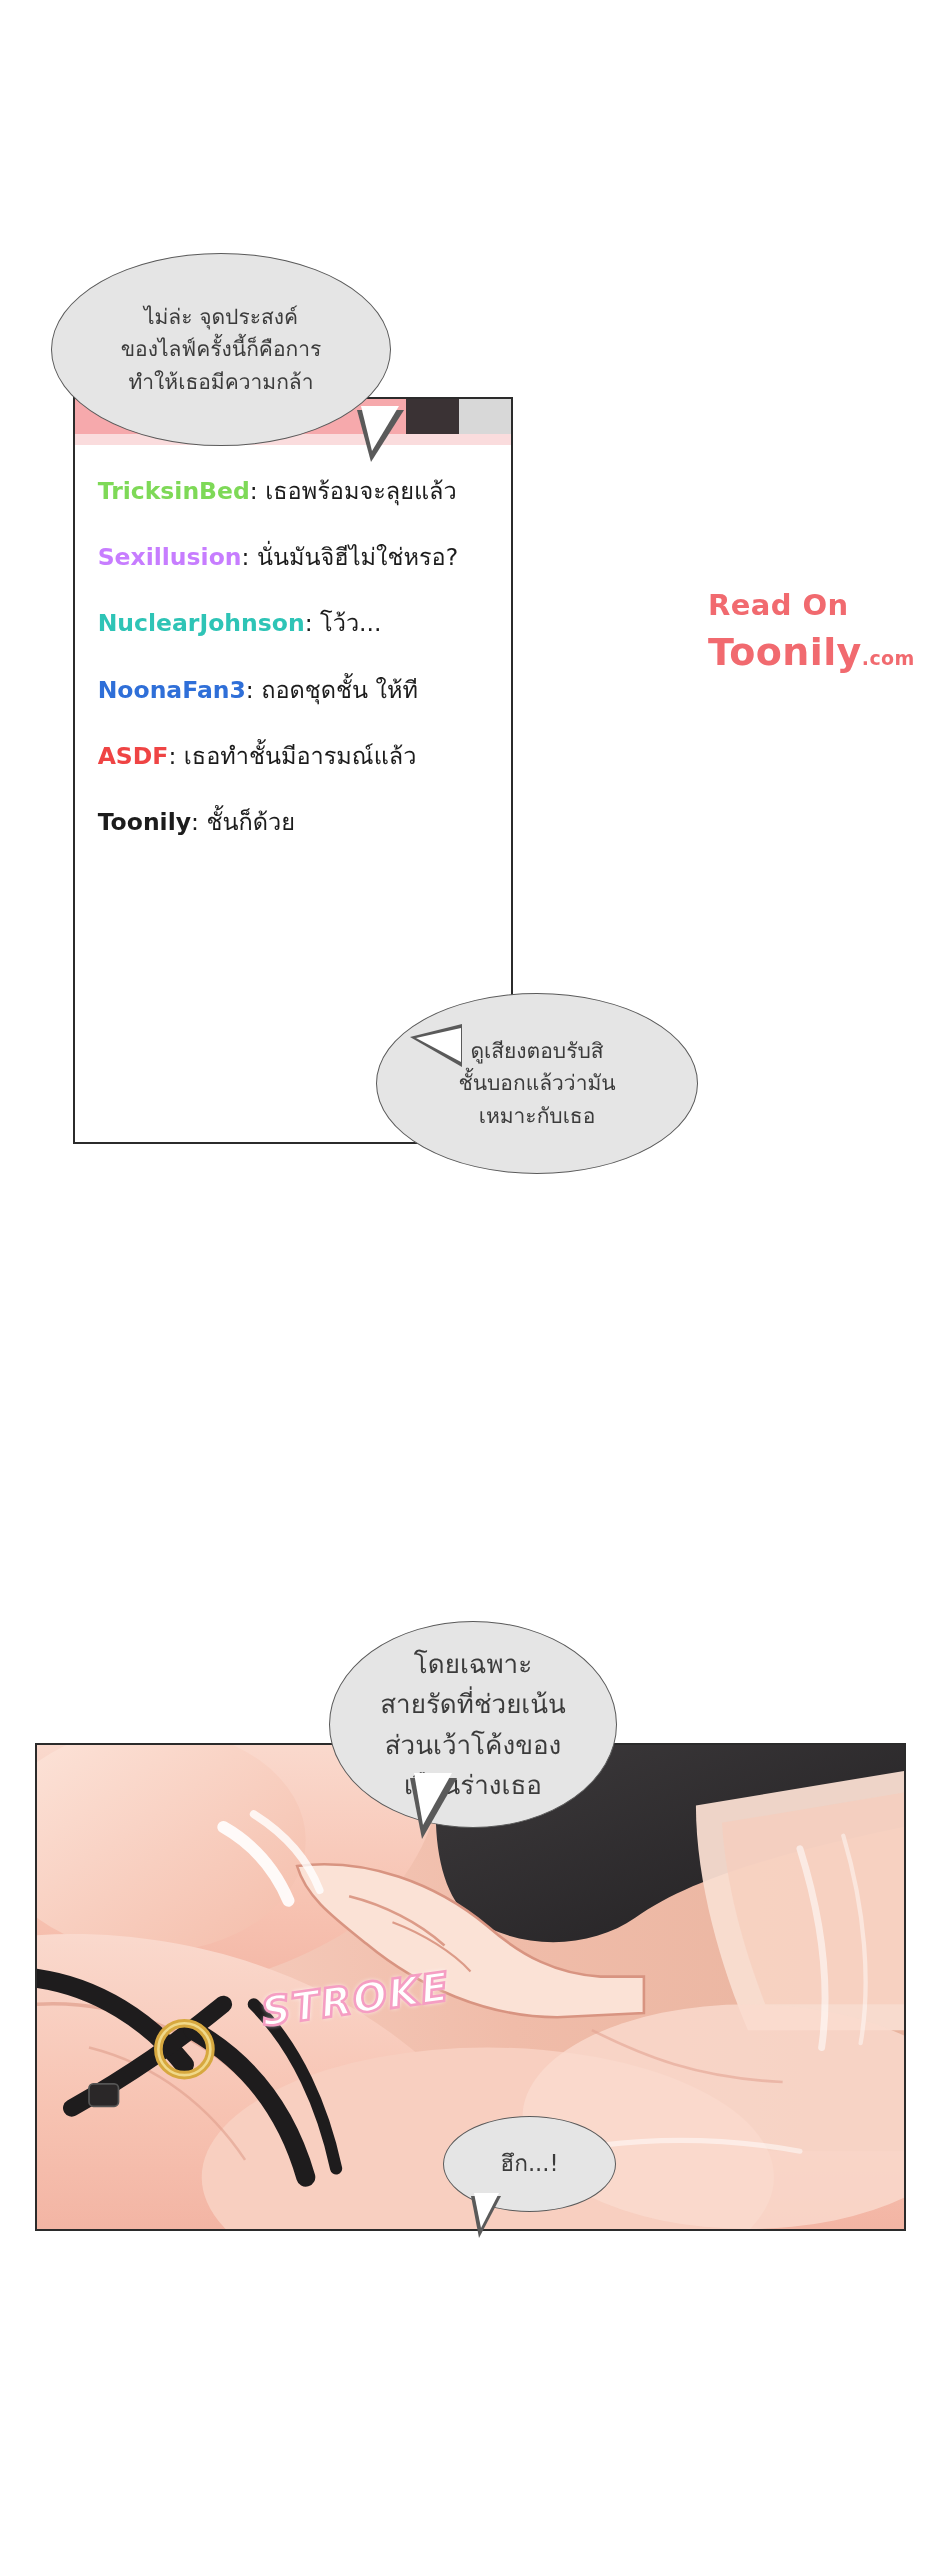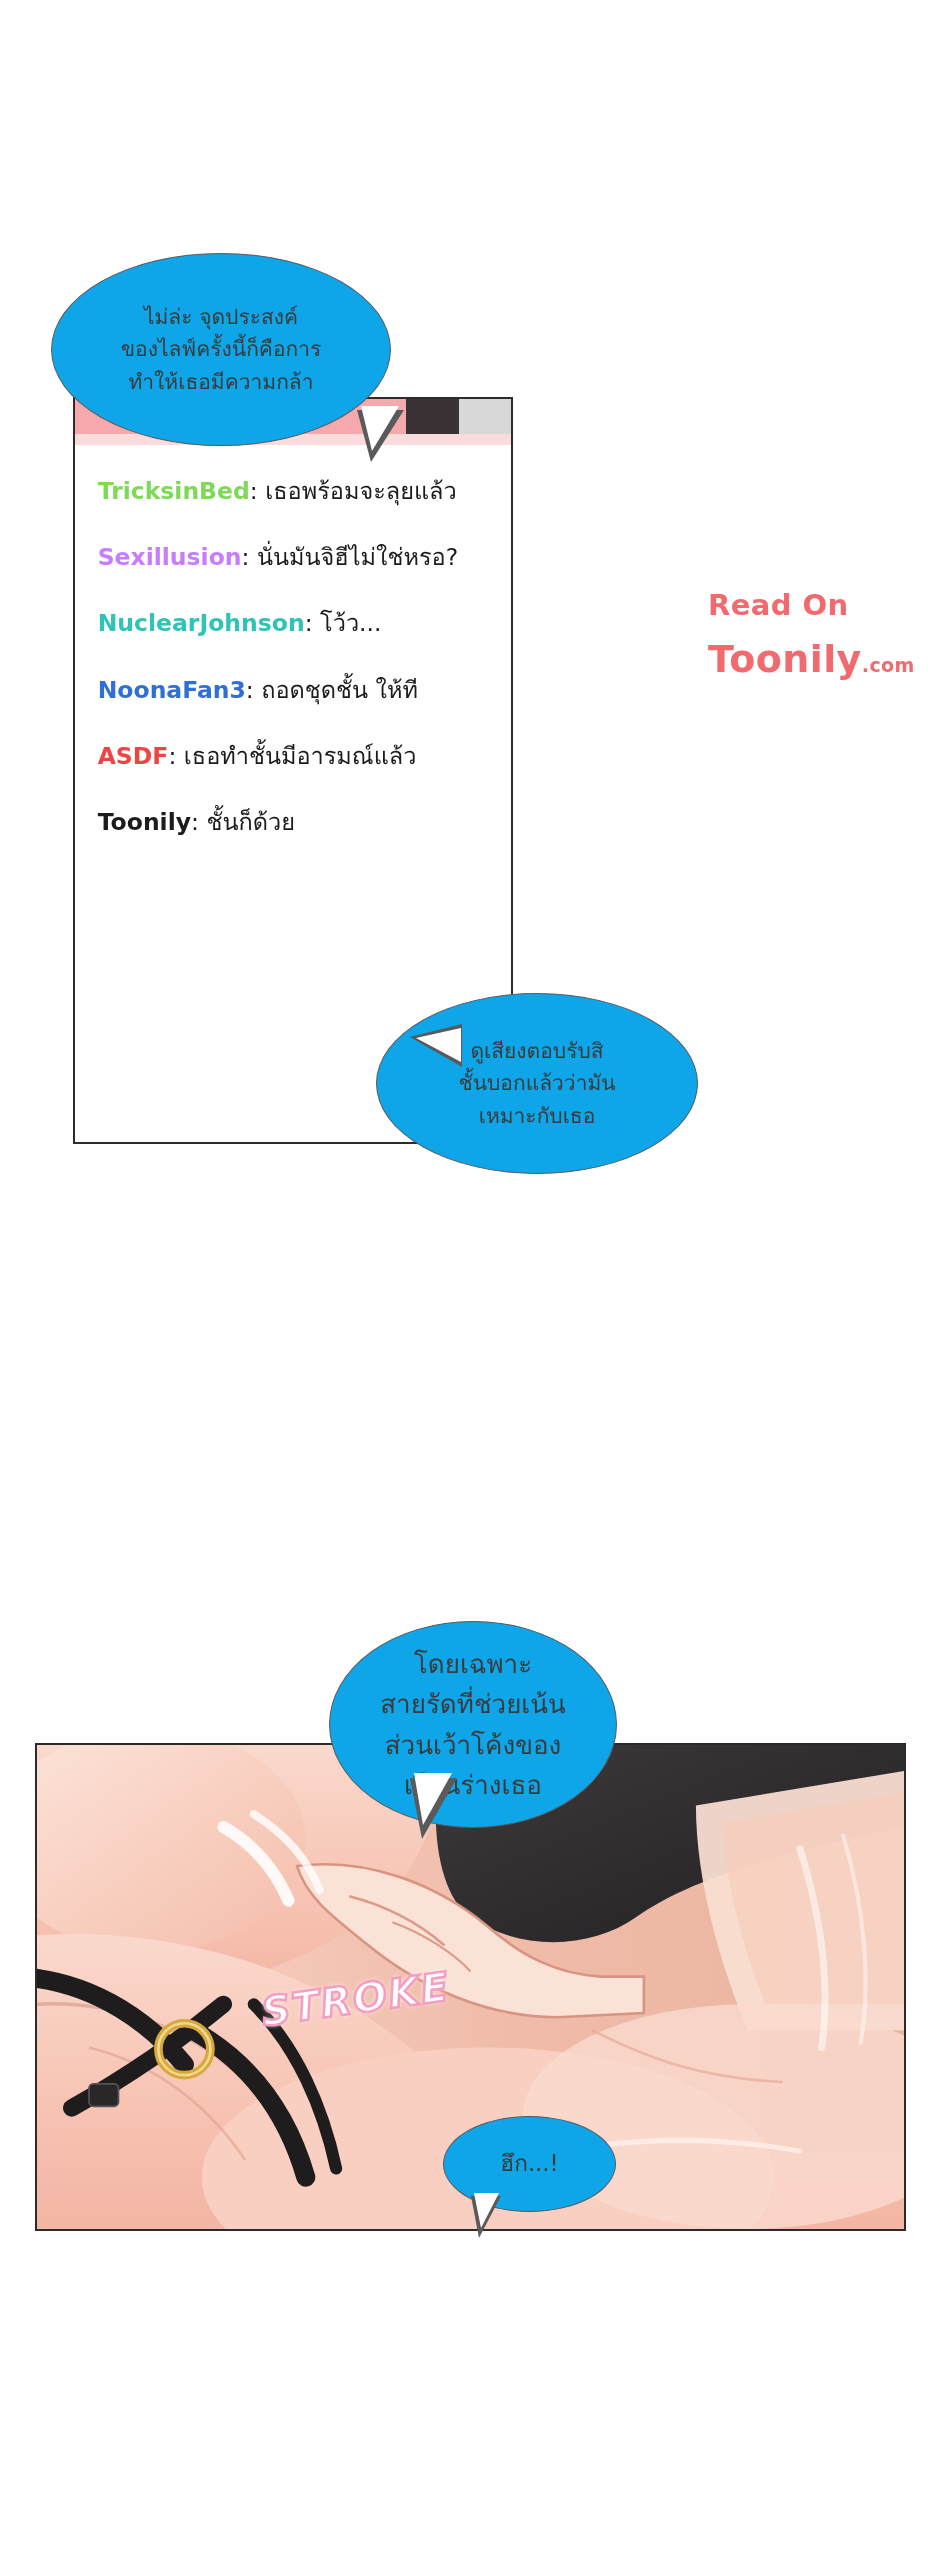--- a/index.html
+++ b/index.html
@@ -11,21 +11,21 @@
     width: 941px;
     height: 2576px;
     position: relative;
     font-family: "DejaVu Sans", sans-serif;
     overflow: hidden;
   }
 
   
   .bubble {
     position: absolute;
-    background: #0ea5e9;
+    background: #e5e5e5;
     border: 1.7px solid #5a5a5a;
     border-radius: 50% / 50%;
     display: flex;
     align-items: center;
     justify-content: center;
     text-align: center;
     color: #3b3b3b;
     line-height: 1.55;
     box-sizing: border-box;
     z-index: 40;
@@ -133,21 +133,21 @@
     font-size: 29px;
     color: #f16a6f;
     letter-spacing: 0.4px;
   }
   #wm-line2 {
     font-family: "DejaVu Sans", sans-serif;
     font-weight: bold;
     font-size: 38px;
     color: #f16a6f;
     letter-spacing: 0.4px;
-    margin-top: 20px;
+    margin-top: 13px;
   }
   #wm-line2 .sm {
     font-size: 19px;
   }
 
   
   #bubble-2 {
     left: 376px;
     top: 993px;
     width: 322px;

